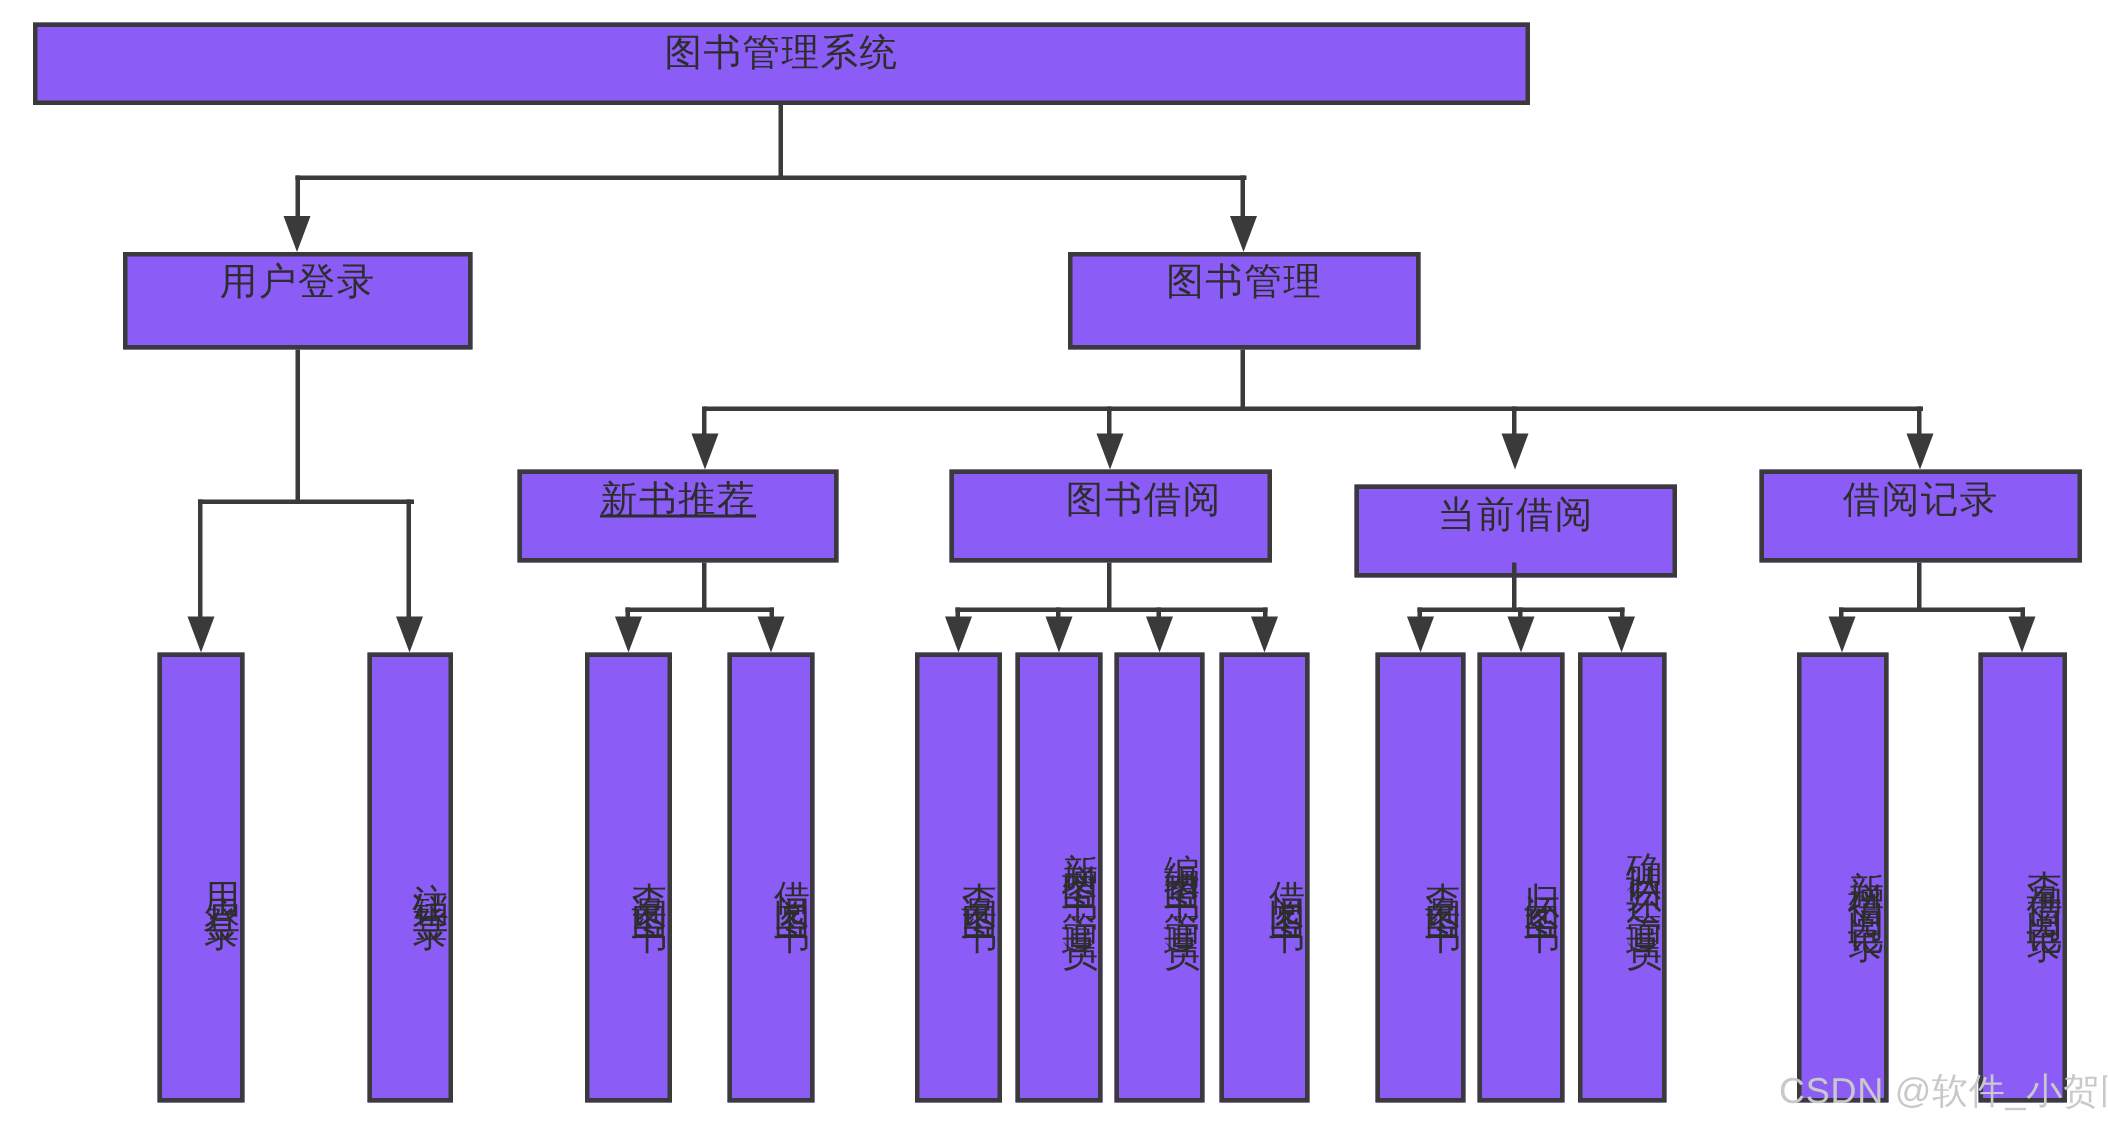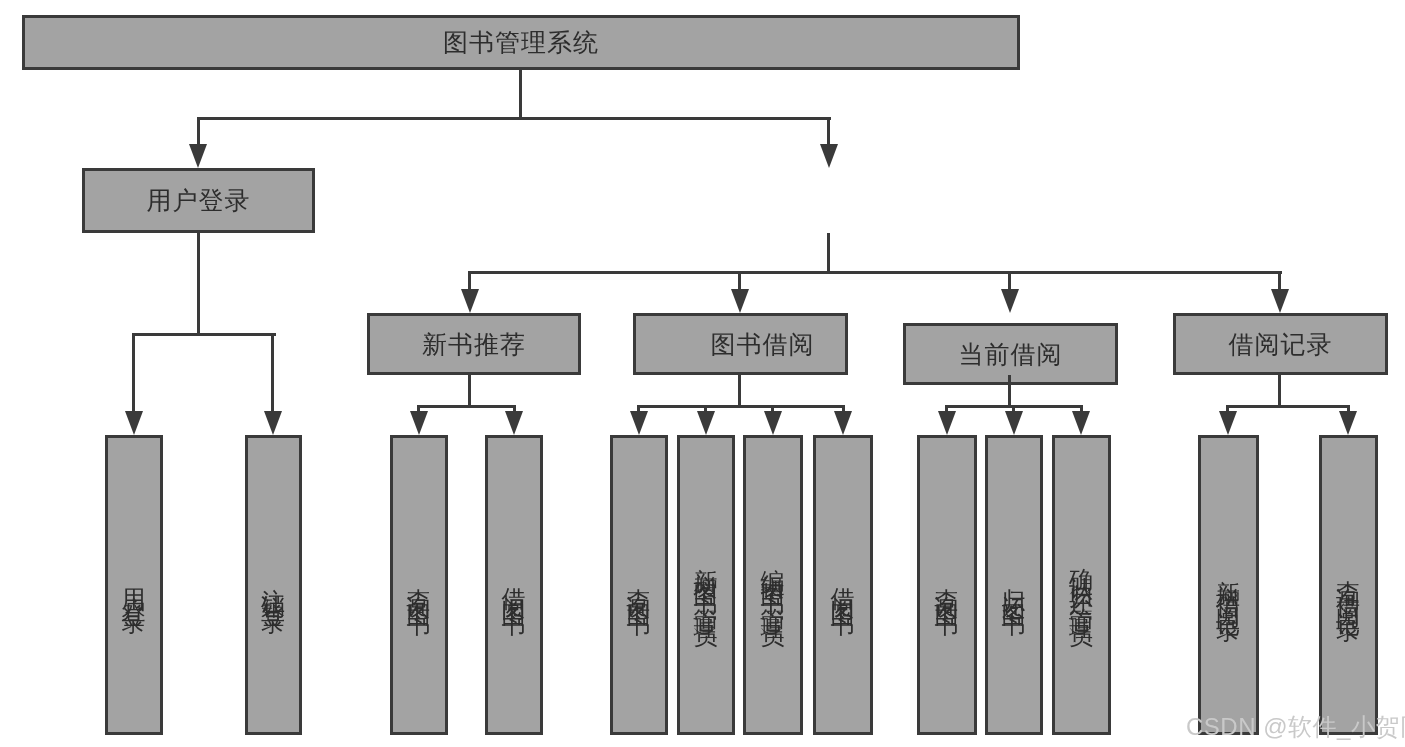--- a/index.html
+++ b/index.html
@@ -1,22 +1,22 @@
 <!DOCTYPE html>
 <html><head>
 <meta charset="utf-8">
 <style>
   html,body{margin:0;padding:0;background:#ffffff;}
   #stage{
     position:relative;width:1405px;height:747px;background:#ffffff;overflow:hidden;
     font-family:"Liberation Sans","DejaVu Sans",sans-serif;
   }
   .box{
-    position:absolute;box-sizing:border-box;border:3px solid #3a3a3a;background:#a3a3a3;
-    display:flex;align-items:center;justify-content:center;color:#2d2d2d;
+    position:absolute;box-sizing:border-box;border:3px solid #3a3a3a;background:#8b5cf6;
+    display:flex;align-items:flex-start;justify-content:center;color:#2d2d2d;
   }
   .hbox{font-size:25px;letter-spacing:1px;white-space:nowrap;}
   .vbox{
     writing-mode:vertical-rl;text-orientation:mixed;
     font-size:24px;letter-spacing:8px;line-height:1.05;white-space:nowrap;
   }
   .hline,.vline{position:absolute;background:#3a3a3a;}
   .hline{height:3px;}
   .vline{width:3px;}
   .arr{
@@ -41,40 +41,43 @@
   <div class="vline" style="left:519px;top:70px;height:50px;"></div>
   <div class="hline" style="left:197px;top:117px;width:634px;"></div>
   <div class="vline" style="left:197px;top:117px;height:30px;"></div>
   <div class="arr" style="left:189px;top:144px;"></div>
   <div class="vline" style="left:827px;top:117px;height:30px;"></div>
   <div class="arr" style="left:820px;top:144px;"></div>
 
   <div class="box hbox" style="left:82px;top:168px;width:233px;height:65px;">
     <span>用户登录</span>
   </div>
+  <div class="box hbox" style="left:712px;top:168px;width:235px;height:65px;">
+    <span>图书管理</span>
+  </div>
 
   <div class="vline" style="left:197px;top:233px;height:103px;"></div>
   <div class="hline" style="left:132px;top:333px;width:144px;"></div>
   <div class="vline" style="left:132px;top:333px;height:82px;"></div>
   <div class="arr" style="left:125px;top:411px;"></div>
   <div class="vline" style="left:271px;top:333px;height:82px;"></div>
   <div class="arr" style="left:264px;top:411px;"></div>
 
   <div class="vline" style="left:827px;top:233px;height:41px;"></div>
   <div class="hline" style="left:469px;top:271px;width:813px;"></div>
   <div class="vline" style="left:468px;top:271px;height:22px;"></div>
   <div class="arr" style="left:461px;top:289px;"></div>
   <div class="vline" style="left:738px;top:271px;height:22px;"></div>
   <div class="arr" style="left:731px;top:289px;"></div>
   <div class="vline" style="left:1008px;top:271px;height:22px;"></div>
   <div class="arr" style="left:1001px;top:289px;"></div>
   <div class="vline" style="left:1278px;top:271px;height:22px;"></div>
   <div class="arr" style="left:1271px;top:289px;"></div>
 
-  <div class="box hbox" style="left:367px;top:313px;width:214px;height:62px;">
+  <div class="box hbox" style="left:345px;top:313px;width:214px;height:62px;text-decoration:underline;">
     <span>新书推荐</span>
   </div>
   <div class="box hbox" style="left:633px;top:313px;width:215px;height:62px;padding-left:44px;">
     <span>图书借阅</span>
   </div>
   <div class="box hbox" style="left:903px;top:313px;width:215px;height:62px;margin-top:10px;">
     <span>当前借阅</span>
   </div>
   <div class="box hbox" style="left:1173px;top:313px;width:215px;height:62px;">
     <span>借阅记录</span>

